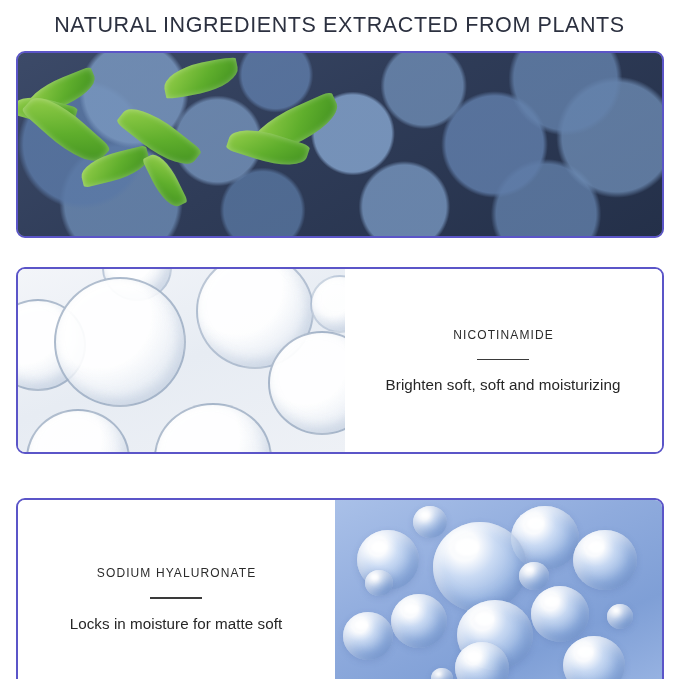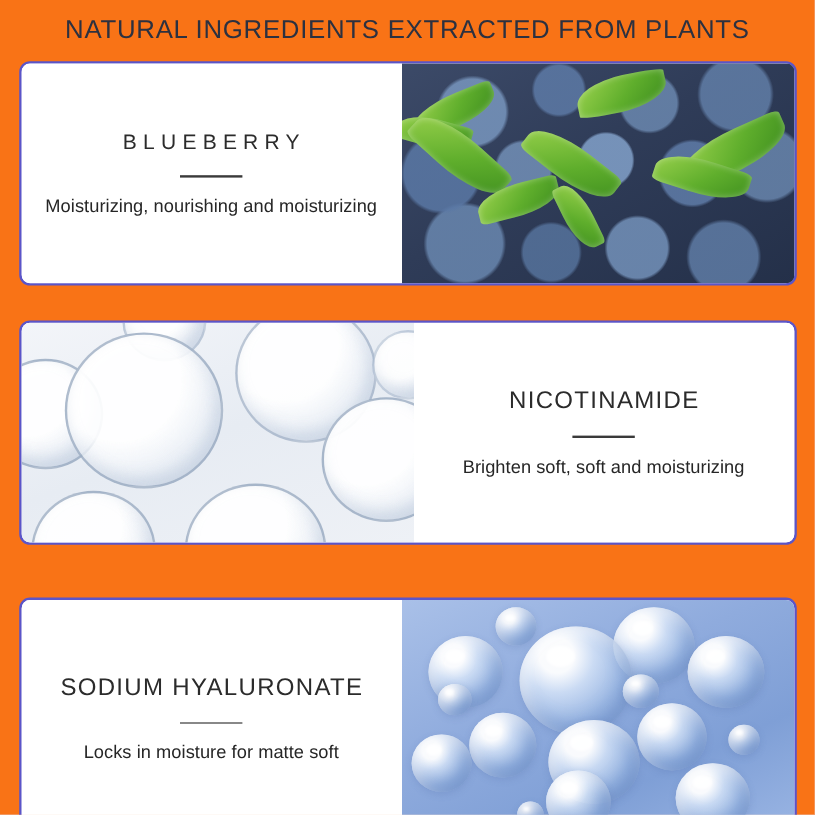--- a/index.html
+++ b/index.html
@@ -13,21 +13,21 @@
   body {
     background: #e4e6fa;
     font-family: "Liberation Sans", sans-serif;
     position: relative;
   }
 
   .page {
     width: 679px;
     height: 679px;
     position: relative;
-    background: #f97316;
+    background: #ffffff;
     display: flex;
     flex-direction: column;
     align-items: center;
   }
 
   .page-title {
     margin-top: 13px;
     margin-bottom: 0;
     font-size: 21.5px;
     letter-spacing: 0.6px;
@@ -83,21 +83,21 @@
     font-size: 17.5px;
     font-weight: 400;
     color: #2b2b2b;
     letter-spacing: 5.2px;
     text-align: center;
     white-space: nowrap;
     text-indent: 5.2px;
     font-family: "Liberation Sans", sans-serif;
   }
 
-  .name-tight { letter-spacing: 1.1px; text-indent: 1.1px; font-size: 20px; }
+  .name-tight { letter-spacing: 1.1px; text-indent: 1.1px; font-size: 12px; }
 
   .divider {
     width: 52px;
     height: 1.6px;
     background: #3a3a3a;
     margin: 17px 0 16px 0;
   }
 
   .ingredient-desc {
     font-size: 15.2px;
@@ -201,25 +201,20 @@
 </head>
 <body>
 
 <div class="page">
 
   <div class="page-title">NATURAL INGREDIENTS EXTRACTED FROM PLANTS</div>
 
   <div class="cards">
 
     <div class="card card-1">
-      <div class="pane-text">
-        <div class="ingredient-name">BLUEBERRY</div>
-        <div class="divider"></div>
-        <div class="ingredient-desc">Moisturizing, nourishing and moisturizing</div>
-      </div>
       <div class="pane-media media-blueberry">
         <div class="bb-leaf bb-l1"></div>
         <div class="bb-leaf bb-l2"></div>
         <div class="bb-leaf bb-l3"></div>
         <div class="bb-leaf bb-l4"></div>
         <div class="bb-leaf bb-l5"></div>
         <div class="bb-leaf bb-l6"></div>
         <div class="bb-leaf bb-l7"></div>
         <div class="bb-leaf bb-l8"></div>
         <div class="bb-leaf bb-l9"></div>

